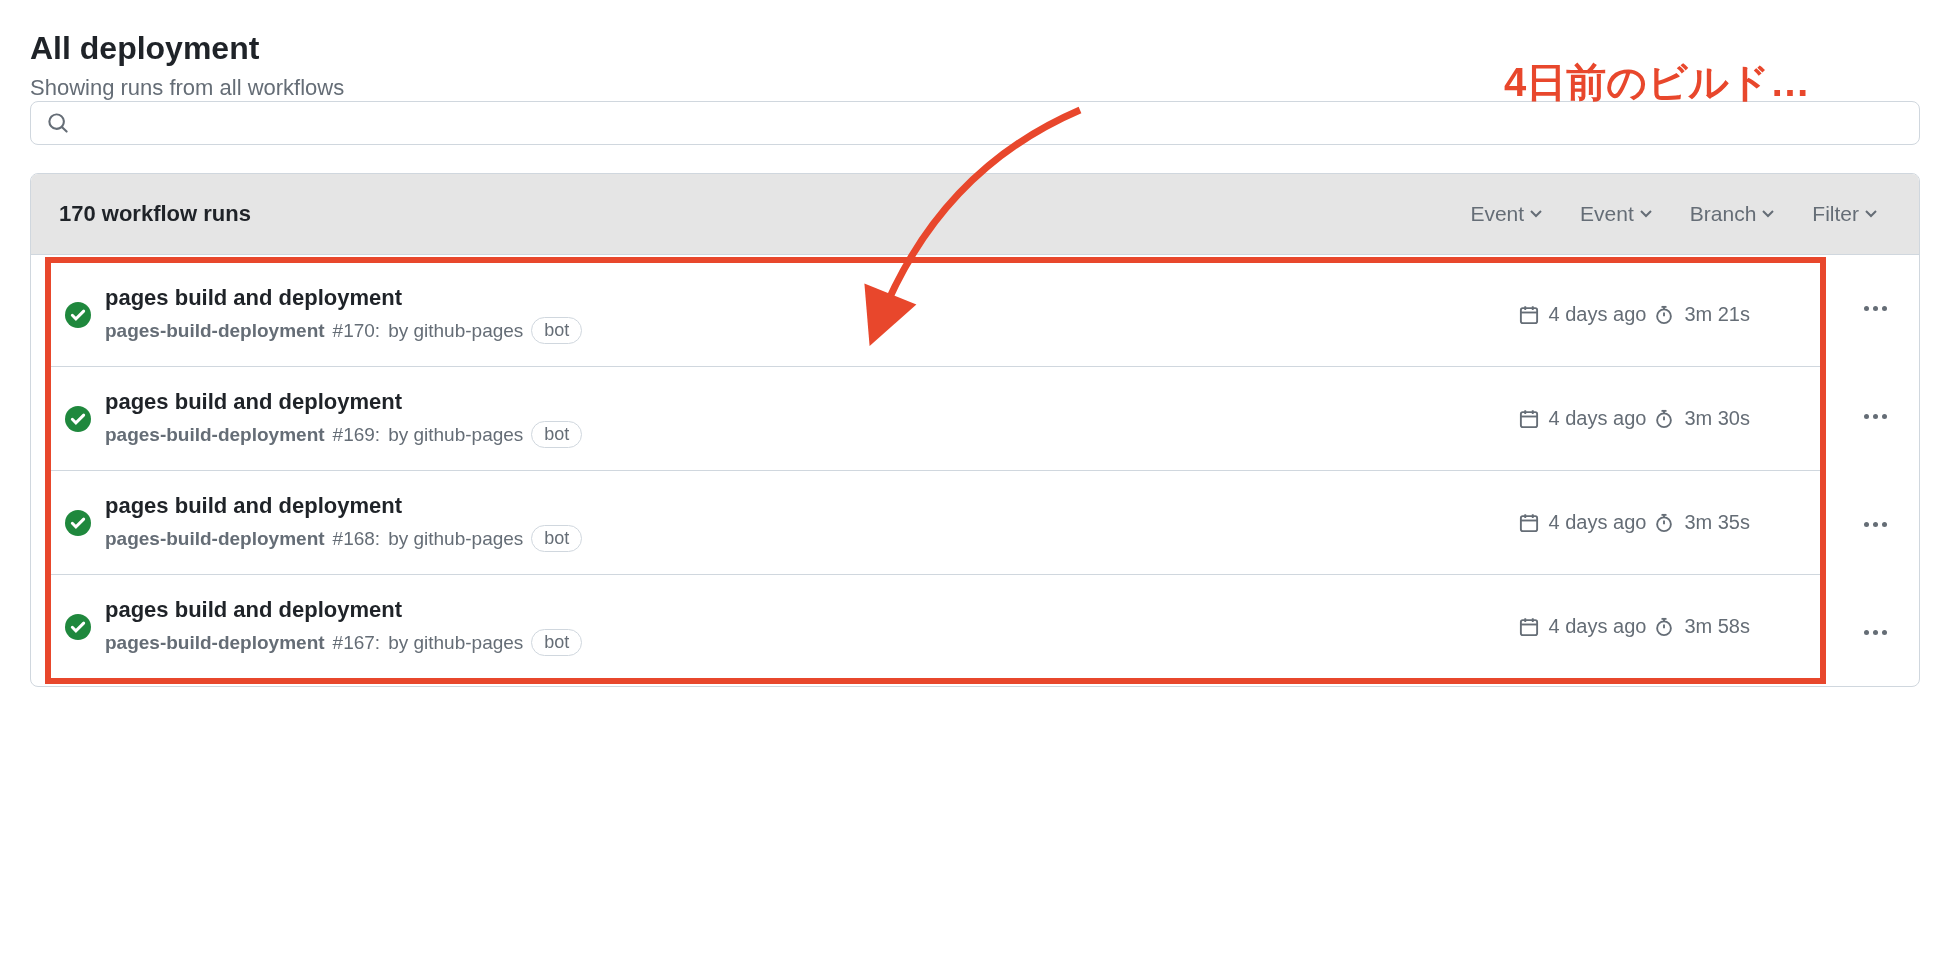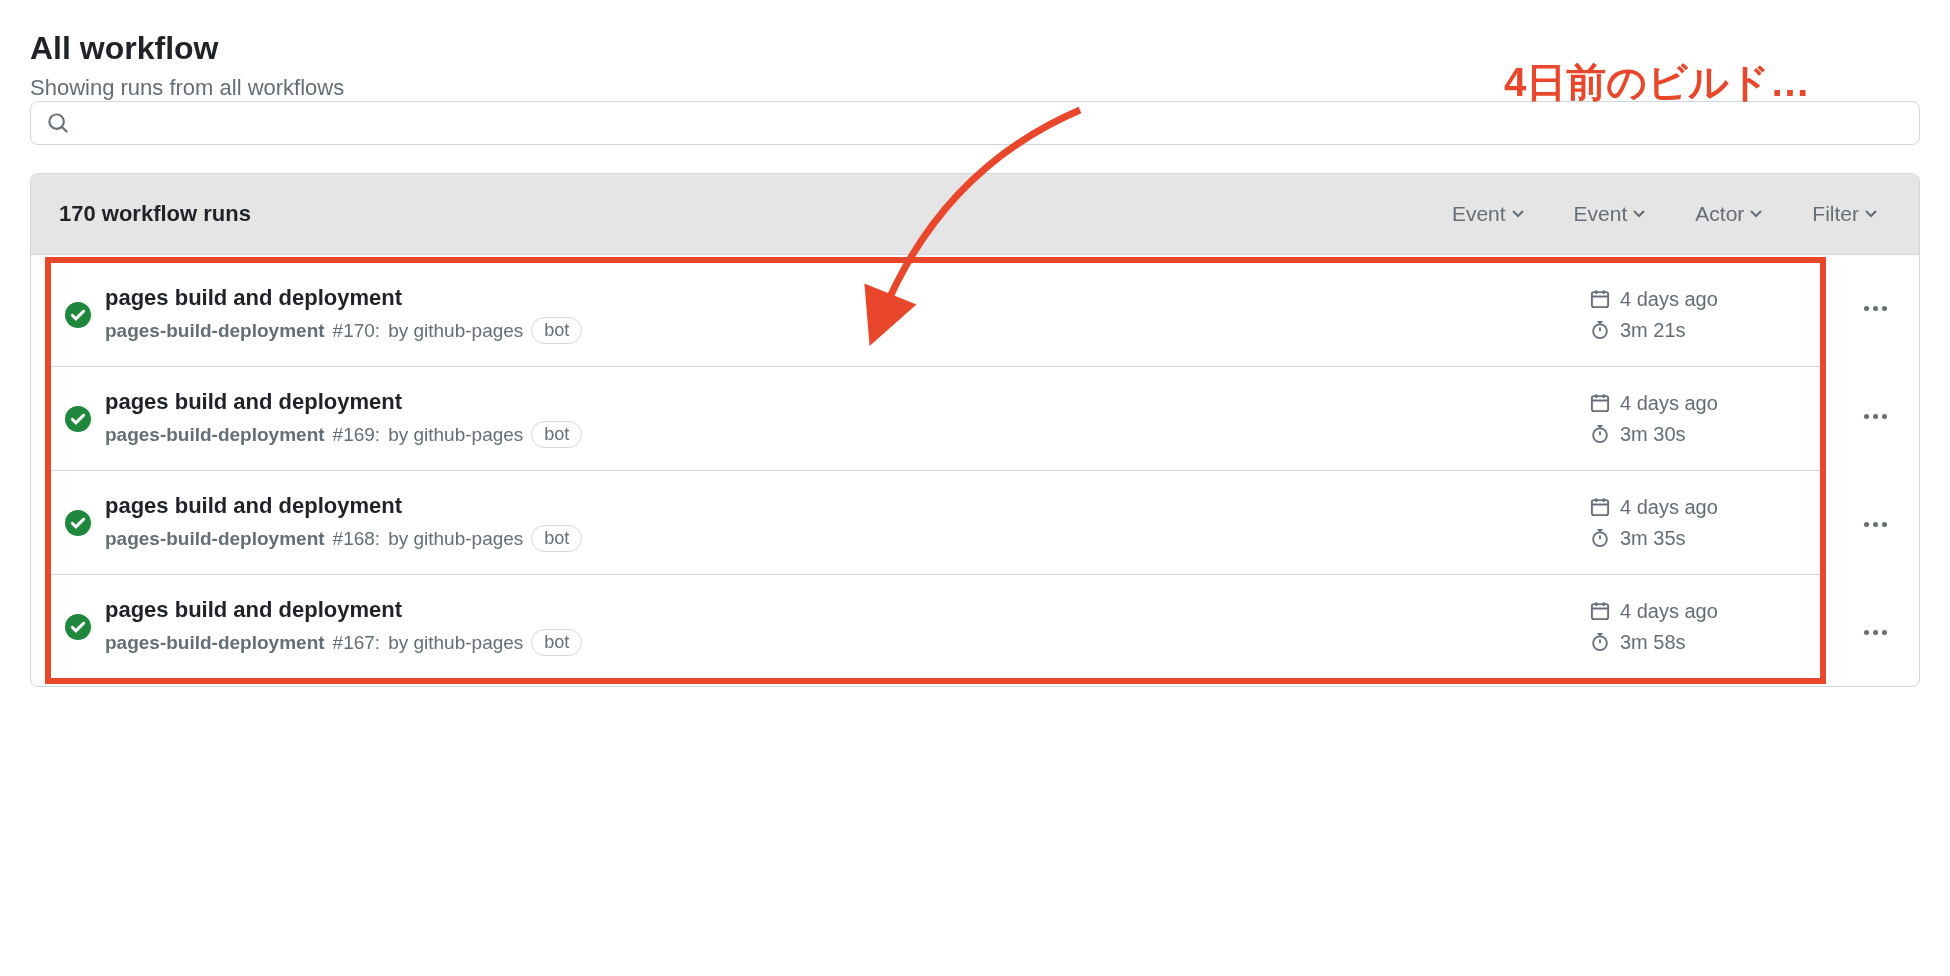--- a/index.html
+++ b/index.html
@@ -48,21 +48,21 @@
     padding: 22px 28px;
     border-bottom: 1px solid #d0d7de;
   }
   .runs-count {
     font-size: 22px;
     font-weight: 600;
     color: #1f2328;
   }
   .filters {
     display: flex;
-    gap: 22px;
+    gap: 10px;
   }
   .filter-btn {
     display: flex;
     align-items: center;
     gap: 6px;
     background: transparent;
     border: none;
     font-size: 21px;
     color: #656d76;
     cursor: pointer;
@@ -97,21 +97,21 @@
   .run-meta .wf-name { font-weight: 600; }
   .bot-badge {
     border: 1px solid #d0d7de;
     border-radius: 18px;
     padding: 2px 12px;
     font-size: 18px;
     color: #656d76;
   }
   .run-timing {
     display: flex;
-    flex-direction: column;
+    flex-direction: row;
     gap: 8px;
     margin-right: 50px;
     min-width: 160px;
   }
   .timing-line {
     display: flex;
     align-items: center;
     gap: 10px;
     font-size: 20px;
     color: #656d76;
@@ -156,21 +156,21 @@
 <svg class="arrow-svg" width="260" height="280">
   <defs>
     <marker id="arrowhead" markerWidth="12" markerHeight="12" refX="6" refY="6" orient="auto">
       <path d="M2,2 L10,6 L2,10 Z" fill="#e8472c"></path>
     </marker>
   </defs>
   <path d="M 230 20 Q 90 80 30 230" stroke="#e8472c" stroke-width="7" fill="none" marker-end="url(#arrowhead)"></path>
 </svg>
 
 <div class="header">
-  <h1>All workflow</h1>
+  <h1>All deployment</h1>
   <p>Showing runs from all workflows</p>
 </div>
 
 <div class="search-box">
   <svg width="22" height="22" viewBox="0 0 16 16">
     <path fill="#656d76" d="M10.68 11.74a6 6 0 0 1-7.922-8.982 6 6 0 0 1 8.982 7.922l3.04 3.04a.749.749 0 0 1-.326 1.275.749.749 0 0 1-.734-.215ZM11.5 7a4.499 4.499 0 1 0-8.997 0A4.499 4.499 0 0 0 11.5 7Z"></path>
   </svg>
 </div>
 
 <div class="runs-container">
@@ -183,21 +183,21 @@
             <path d="M1 1l5 5 5-5" stroke="#656d76" stroke-width="2" fill="none"></path>
           </svg>
       </button>
       <button class="filter-btn">
         <span>Event</span>
         <svg width="12" height="8" viewBox="0 0 12 8">
             <path d="M1 1l5 5 5-5" stroke="#656d76" stroke-width="2" fill="none"></path>
           </svg>
       </button>
       <button class="filter-btn">
-        <span>Actor</span>
+        <span>Branch</span>
         <svg width="12" height="8" viewBox="0 0 12 8">
             <path d="M1 1l5 5 5-5" stroke="#656d76" stroke-width="2" fill="none"></path>
           </svg>
       </button>
       <button class="filter-btn">
         <span>Filter</span>
         <svg width="12" height="8" viewBox="0 0 12 8">
             <path d="M1 1l5 5 5-5" stroke="#656d76" stroke-width="2" fill="none"></path>
           </svg>
       </button>

